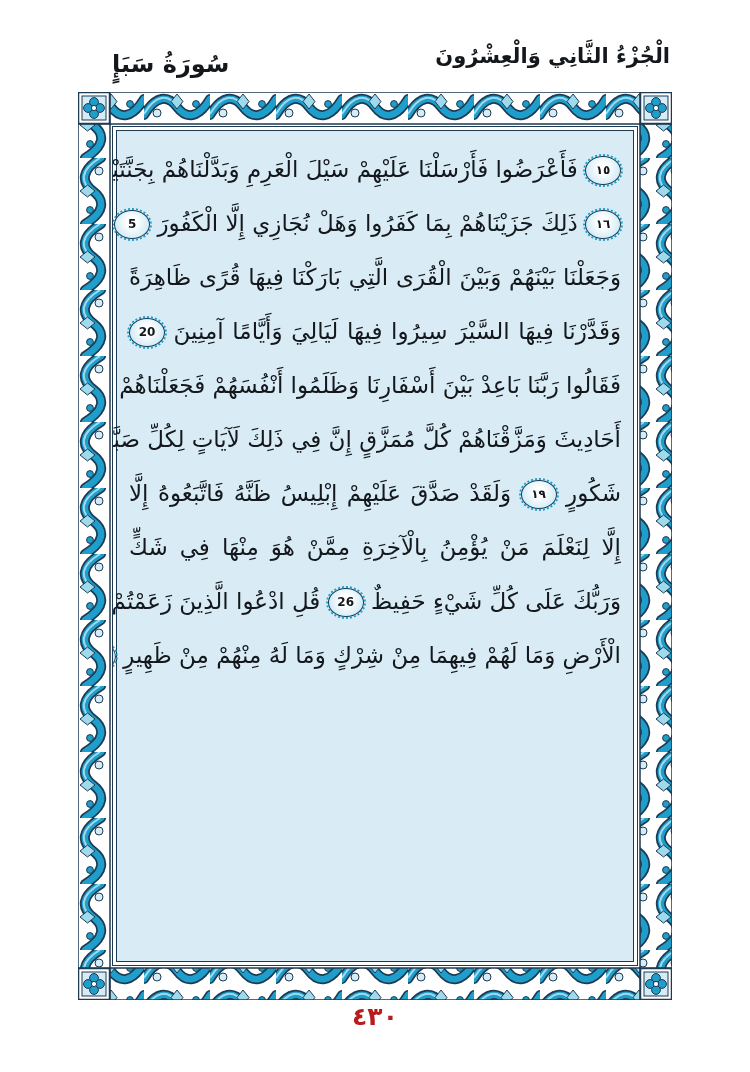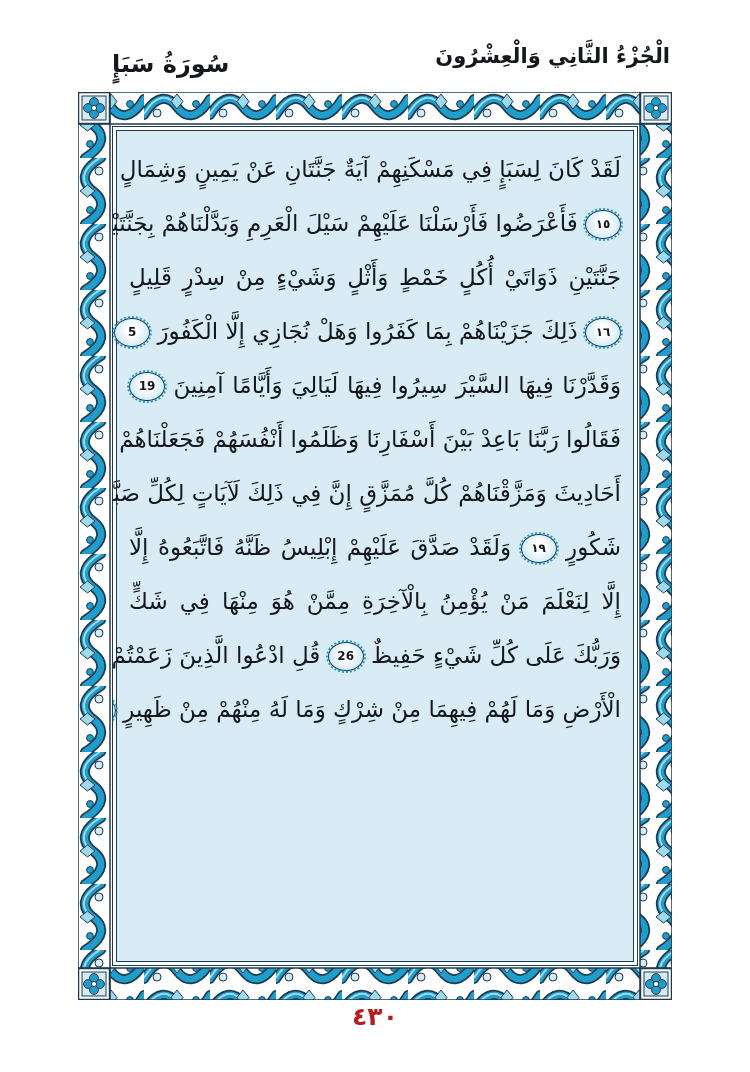--- a/index.html
+++ b/index.html
@@ -114,25 +114,24 @@
 
       <use href="#cornerSq" x="0" y="0"></use>
       <use href="#cornerSq" x="562" y="0"></use>
       <use href="#cornerSq" x="0" y="876"></use>
       <use href="#cornerSq" x="562" y="876"></use>
     </svg>
   </div>
 
   <div class="panel">
     <div class="lines">
-        <div class="line"><span>لَقَدْ كَانَ لِسَبَإٍ فِي مَسْكَنِهِمْ آيَةٌ جَنَّتَانِ عَنْ يَمِينٍ وَشِمَالٍ</span></div>
         <div class="line"><span class="ayah-marker">١٥</span> <span>فَأَعْرَضُوا فَأَرْسَلْنَا عَلَيْهِمْ سَيْلَ الْعَرِمِ وَبَدَّلْنَاهُمْ بِجَنَّتَيْهِمْ</span></div>
-        <div class="line"><span>جَنَّتَيْنِ ذَوَاتَيْ أُكُلٍ خَمْطٍ وَأَثْلٍ وَشَيْءٍ مِنْ سِدْرٍ قَلِيلٍ</span></div>
         <div class="line"><span class="ayah-marker">١٦</span> <span>ذَلِكَ جَزَيْنَاهُمْ بِمَا كَفَرُوا وَهَلْ نُجَازِي إِلَّا الْكَفُورَ</span> <span class="ayah-marker">5</span></div>
-        <div class="line"><span>وَقَدَّرْنَا فِيهَا السَّيْرَ سِيرُوا فِيهَا لَيَالِيَ وَأَيَّامًا آمِنِينَ</span> <span class="ayah-marker">19</span></div>
+        <div class="line"><span>وَجَعَلْنَا بَيْنَهُمْ وَبَيْنَ الْقُرَى الَّتِي بَارَكْنَا فِيهَا قُرًى ظَاهِرَةً</span></div>
+        <div class="line"><span>وَقَدَّرْنَا فِيهَا السَّيْرَ سِيرُوا فِيهَا لَيَالِيَ وَأَيَّامًا آمِنِينَ</span> <span class="ayah-marker">20</span></div>
         <div class="line"><span>فَقَالُوا رَبَّنَا بَاعِدْ بَيْنَ أَسْفَارِنَا وَظَلَمُوا أَنْفُسَهُمْ فَجَعَلْنَاهُمْ</span></div>
         <div class="line"><span>أَحَادِيثَ وَمَزَّقْنَاهُمْ كُلَّ مُمَزَّقٍ إِنَّ فِي ذَلِكَ لَآيَاتٍ لِكُلِّ صَبَّارٍ</span></div>
         <div class="line"><span>شَكُورٍ</span> <span class="ayah-marker">١٩</span> <span>وَلَقَدْ صَدَّقَ عَلَيْهِمْ إِبْلِيسُ ظَنَّهُ فَاتَّبَعُوهُ إِلَّا</span></div>
         <div class="line"><span>إِلَّا لِنَعْلَمَ مَنْ يُؤْمِنُ بِالْآخِرَةِ مِمَّنْ هُوَ مِنْهَا فِي شَكٍّ</span></div>
         <div class="line"><span>وَرَبُّكَ عَلَى كُلِّ شَيْءٍ حَفِيظٌ</span> <span class="ayah-marker">26</span> <span>قُلِ ادْعُوا الَّذِينَ زَعَمْتُمْ مِنْ</span></div>
         <div class="line"><span>الْأَرْضِ وَمَا لَهُمْ فِيهِمَا مِنْ شِرْكٍ وَمَا لَهُ مِنْهُمْ مِنْ ظَهِيرٍ</span> <span class="ayah-marker">٢٢</span></div>
       </div>
   </div>
 
   <div class="page-number">٤٣٠</div>

